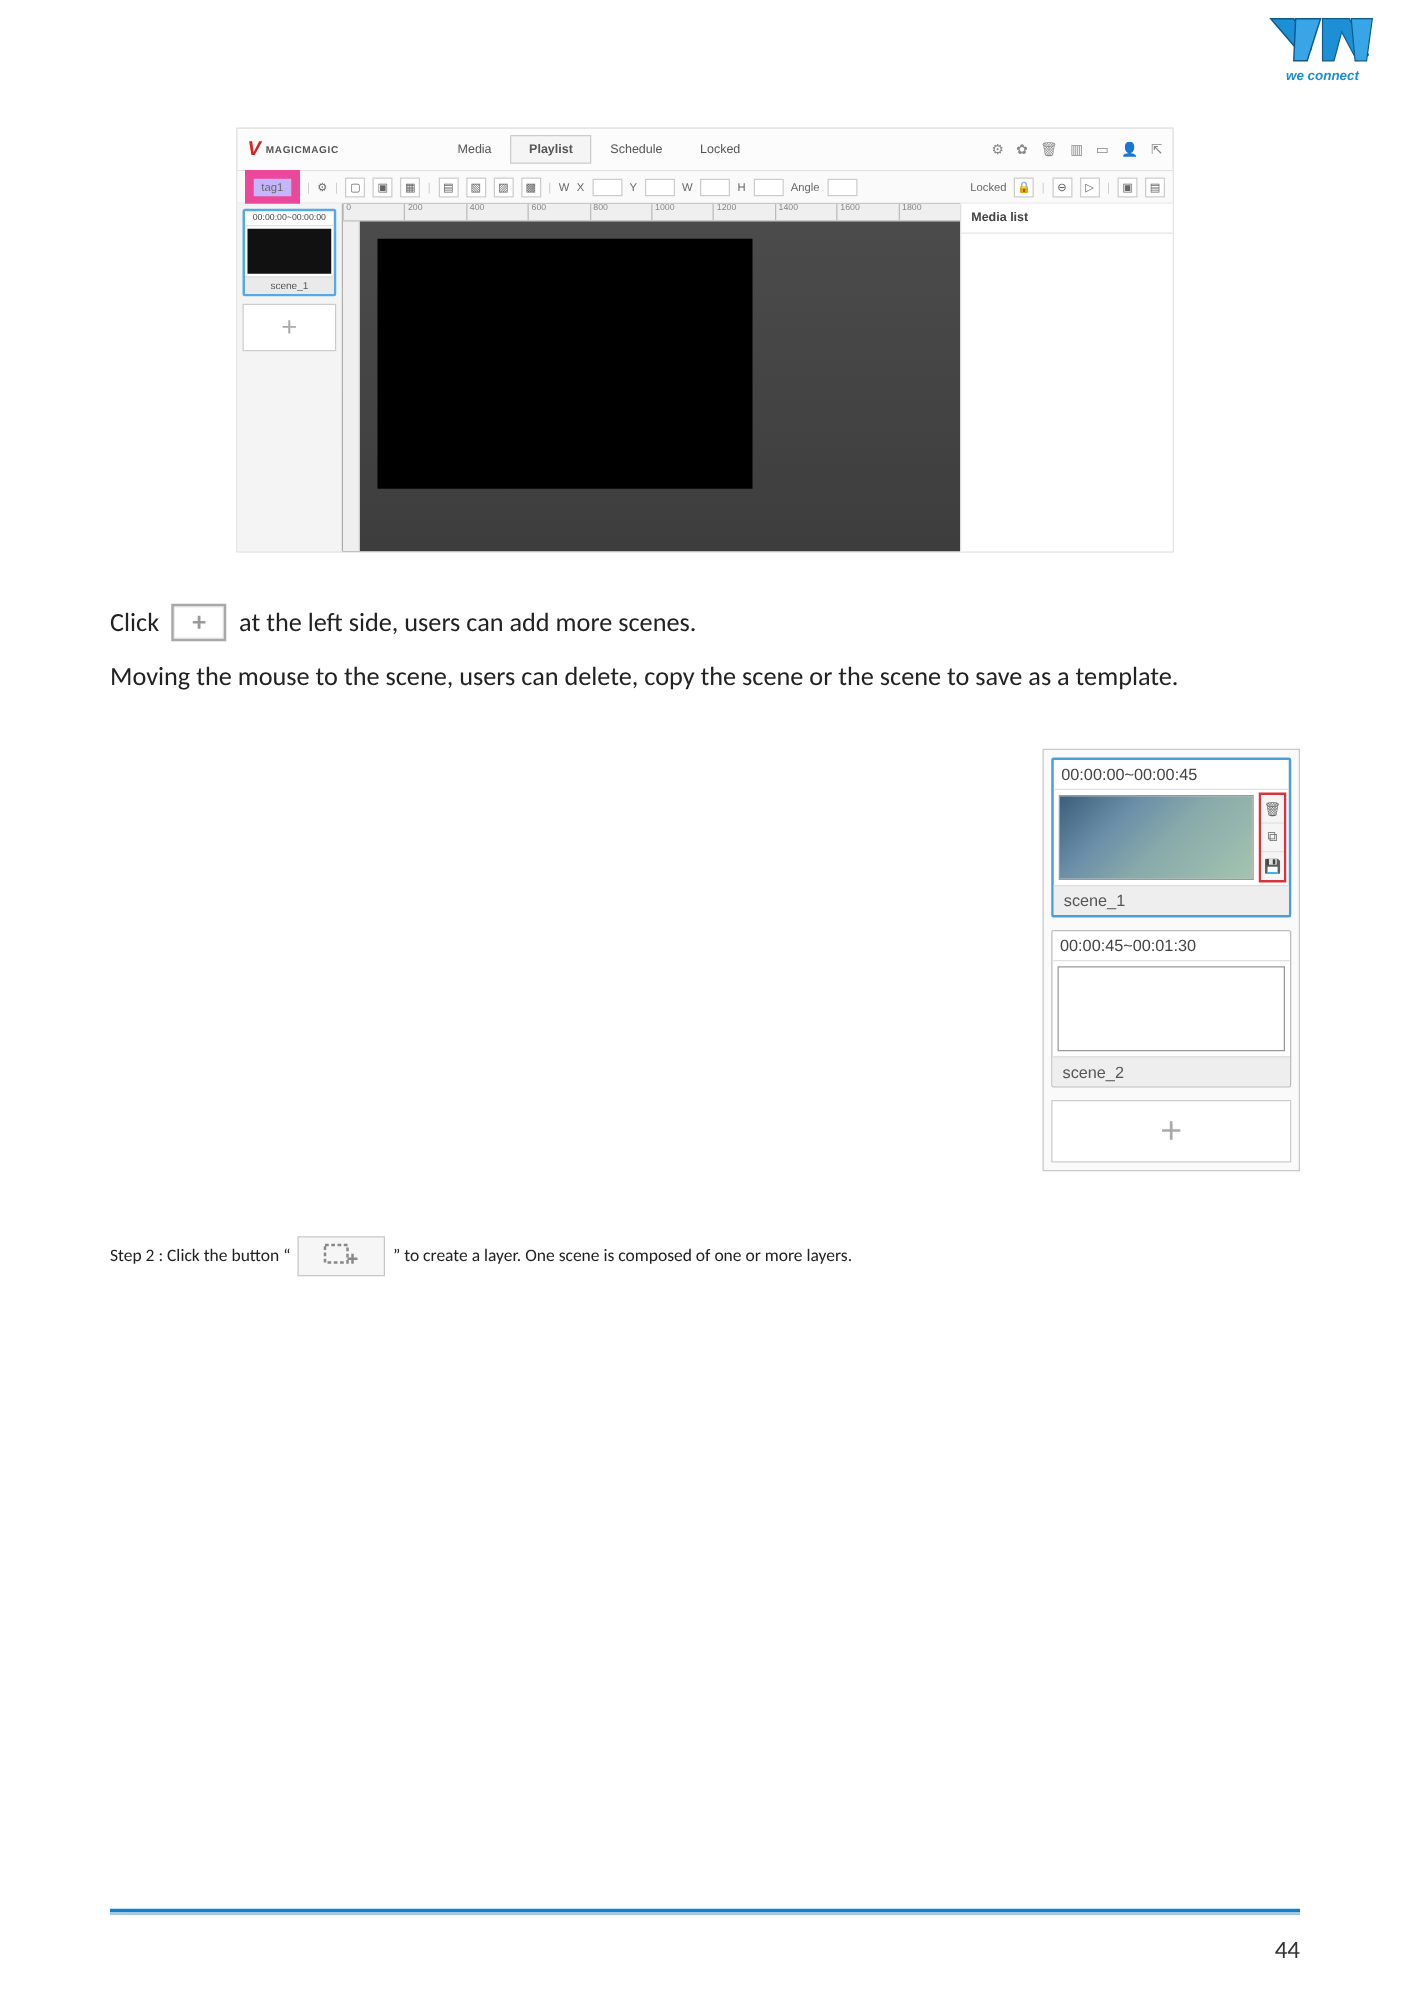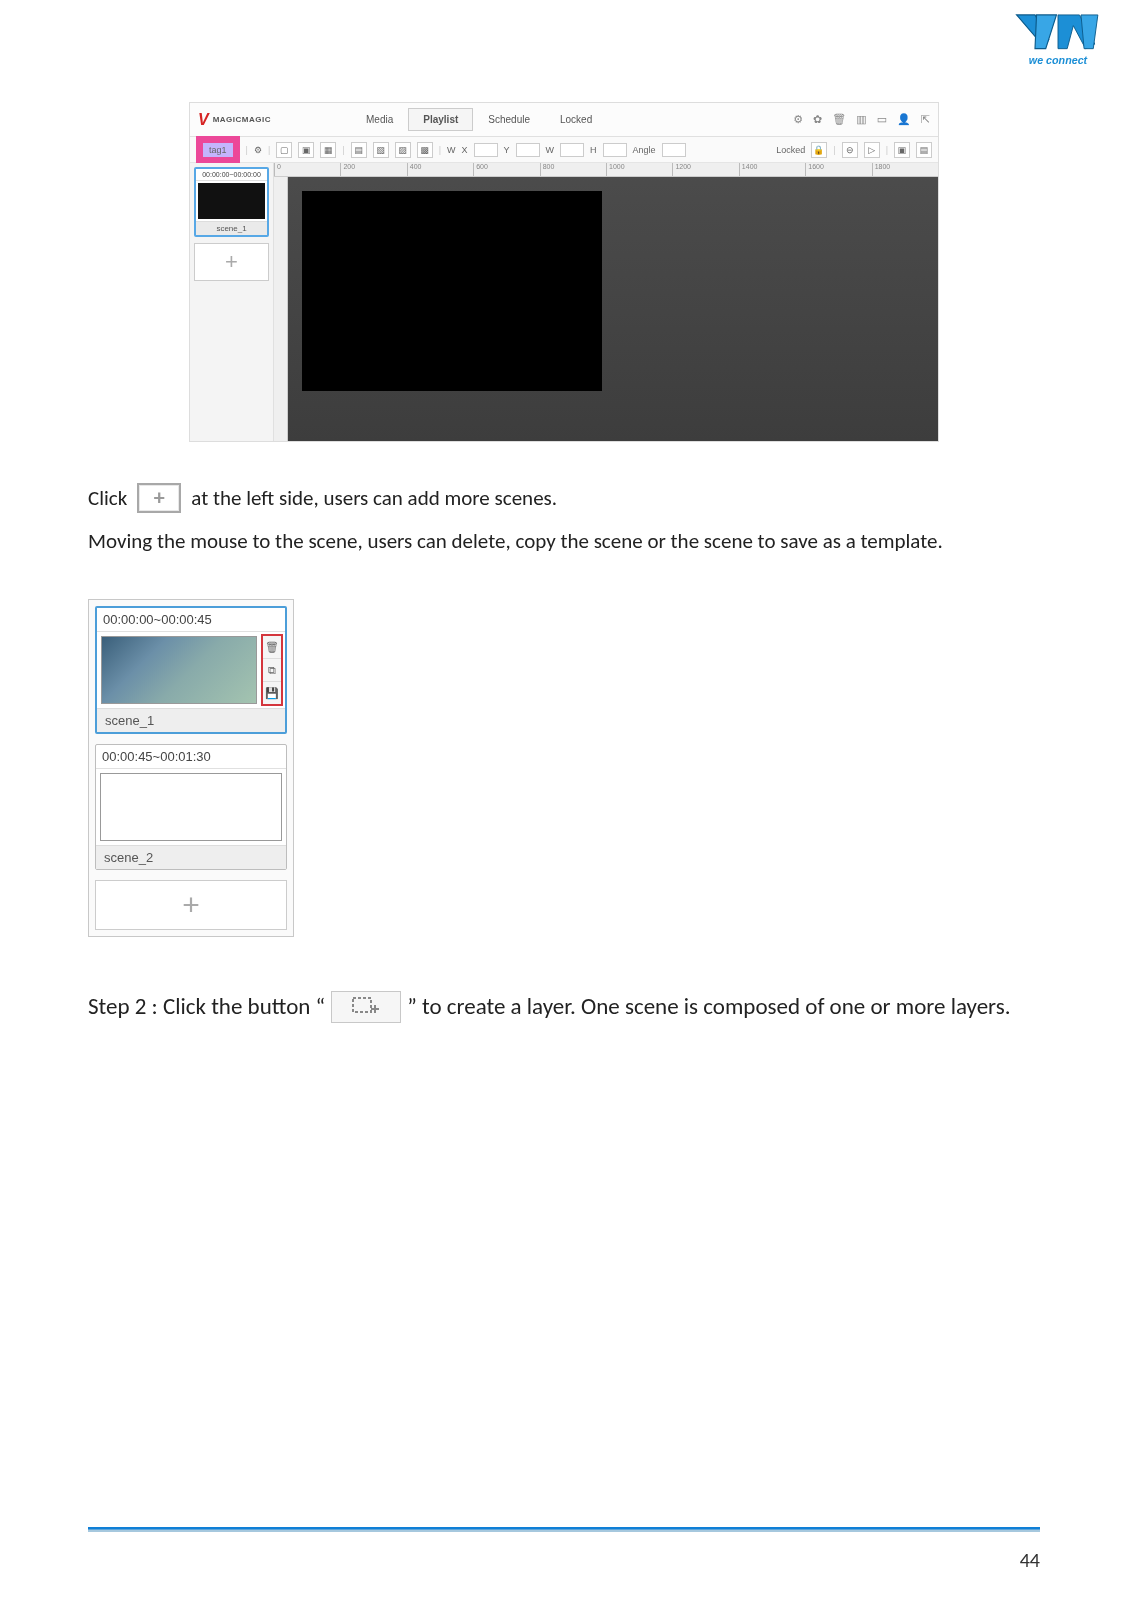--- a/index.html
+++ b/index.html
@@ -141,21 +141,21 @@
   }
   .para-row1 { display:flex; align-items:center; gap:10px; flex-wrap:wrap; }
   .inline-plus-box {
     display:inline-flex; align-items:center; justify-content:center;
     width: 44px; height: 30px;
     border: 2px solid #a8a8a8; background:#fff;
     color:#9a9a9a; font-size: 22px; font-weight:bold;
     box-shadow: 0 0 0 1px #e8e8e8 inset;
   }
   .fig2-wrap {
-    display:flex; justify-content:flex-start; margin-top: 42px;
+    display:flex; justify-content:flex-end; margin-top: 42px;
   }
   .scene-panel {
     width: 206px;
     border: 1px solid #c8c8c8;
     background: #fafafa;
     font-family: Arial, sans-serif;
     padding: 6px;
   }
   .scene-item {
     border: 1px solid #bdbdbd;
@@ -189,21 +189,21 @@
     font-size:13px; color:#555; background:#eee; border-top:1px solid #ddd;
     padding:4px 8px;
   }
   .scene-item-thumb.blank { background:#fff; }
   .add-scene-big {
     height: 50px; border:1px solid #ccc; background:#fff;
     display:flex; align-items:center; justify-content:center;
     color:#aaa; font-size: 30px; margin-top: 4px;
   }
   .para2 {
-    font-size: 23px;
+    font-size: 14px;
     line-height: 1.55;
     margin-top: 52px;
     display:flex; align-items:center; flex-wrap:wrap; gap:6px;
   }
   .inline-layer-btn {
     display:inline-flex; align-items:center; justify-content:center;
     width: 70px; height: 32px;
     border:1px solid #c8c8c8; background:#f6f6f6;
   }
   .inline-layer-btn svg { display:block; }
@@ -316,20 +316,23 @@
             <div class="ruler-tick">800</div>
             <div class="ruler-tick">1000</div>
             <div class="ruler-tick">1200</div>
             <div class="ruler-tick">1400</div>
             <div class="ruler-tick">1600</div>
             <div class="ruler-tick">1800</div>
           </div>
           <div class="canvas-ruler-v"></div>
           <div class="canvas-black"></div>
         </div>
+        <div class="sw-media">
+          <div class="media-head">Media list</div>
+        </div>
       </div>
     </div>
   </div>
 
   <div class="para">
     <div class="para-row1">
       <span>Click</span>
       <span class="inline-plus-box">+</span>
       <span>at the left side, users can add more scenes.</span>
     </div>

